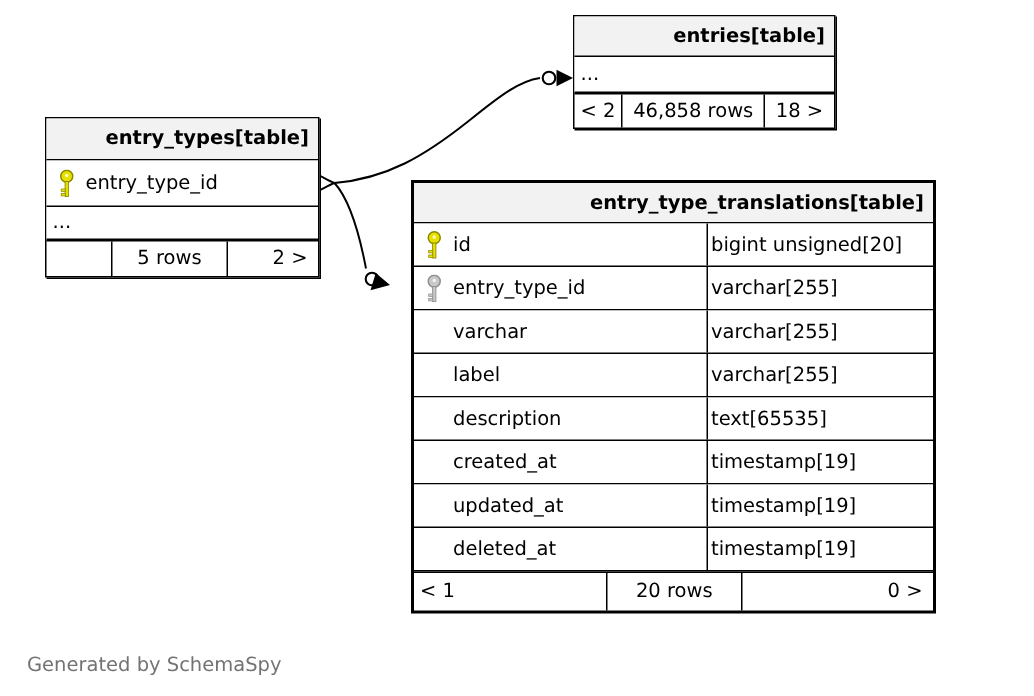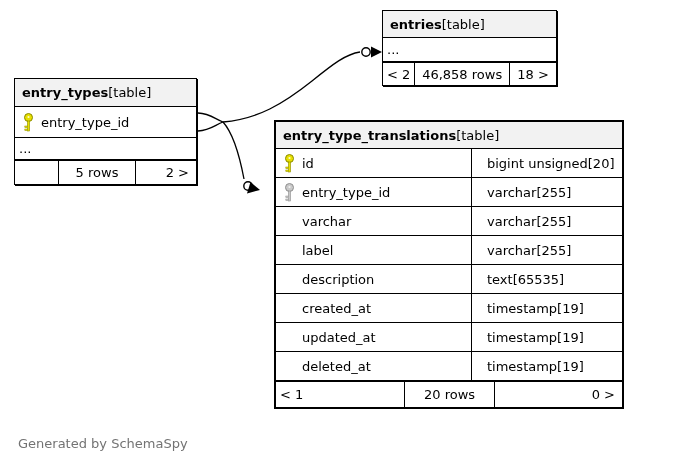--- a/index.html
+++ b/index.html
@@ -30,47 +30,47 @@
   .db-table.thin {
     border: 1px solid #000000;
     box-shadow: 1px 1px 0 #000000;
   }
   .db-table.thick {
     border: 2px solid #000000;
   }
   .tbl-header {
     display: flex;
     align-items: center;
-    justify-content: flex-start;
+    justify-content: flex-end;
     background: #f2f2f2;
     border-bottom: 1px solid #000000;
     padding: 0 6px 0 7px;
   }
   .tbl-name { font-weight: bold; }
-  .tbl-tag { font-weight: normal; }
+  .tbl-tag { font-weight: bold; }
   .tbl-row {
     display: flex;
     align-items: center;
     border-bottom: 1px solid #000000;
     background: #ffffff;
   }
   .tbl-row:last-of-type { border-bottom: none; }
   .col-cell {
     display: flex;
     align-items: center;
     flex: 1 1 auto;
     height: 100%;
     overflow: hidden;
   }
   .type-cell {
     display: flex;
     align-items: center;
     height: 100%;
     border-left: 1px solid #000000;
-    padding-left: 15px;
+    padding-left: 2px;
     flex: 0 0 151px;
   }
   .key-slot {
     width: 26px;
     display: flex;
     justify-content: center;
     align-items: center;
     flex: 0 0 26px;
   }
   .ellipsis-cell { padding-left: 4px; }
@@ -90,21 +90,21 @@
   
   #t-entries { left: 382px; top: 10px; width: 175px; }
   #t-entries .tbl-header { height: 27px; }
   #t-entries .tbl-row { height: 24px; }
   #t-entries .tbl-footer { height: 23px; border-top: 1px solid #000; }
   #t-entries .ft-c1 { flex: 0 0 30px; }
   #t-entries .ft-c2 { flex: 1 1 auto; }
   #t-entries .ft-c3 { flex: 0 0 46px; }
 
   
-  #t-entry-types { left: 14px; top: 78px; width: 183px; }
+  #t-entry-types { left: 30px; top: 78px; width: 183px; }
   #t-entry-types .tbl-header { height: 28px; }
   #t-entry-types .row-col { height: 31px; }
   #t-entry-types .row-ellipsis { height: 22px; }
   #t-entry-types .tbl-footer { height: 24px; border-top: 1px solid #000; }
   #t-entry-types .ft-c1 { flex: 0 0 44px; }
   #t-entry-types .ft-c2 { flex: 1 1 auto; }
   #t-entry-types .ft-c3 { flex: 0 0 60px; }
 
   
   #t-translations { left: 274px; top: 120px; width: 350px; }

